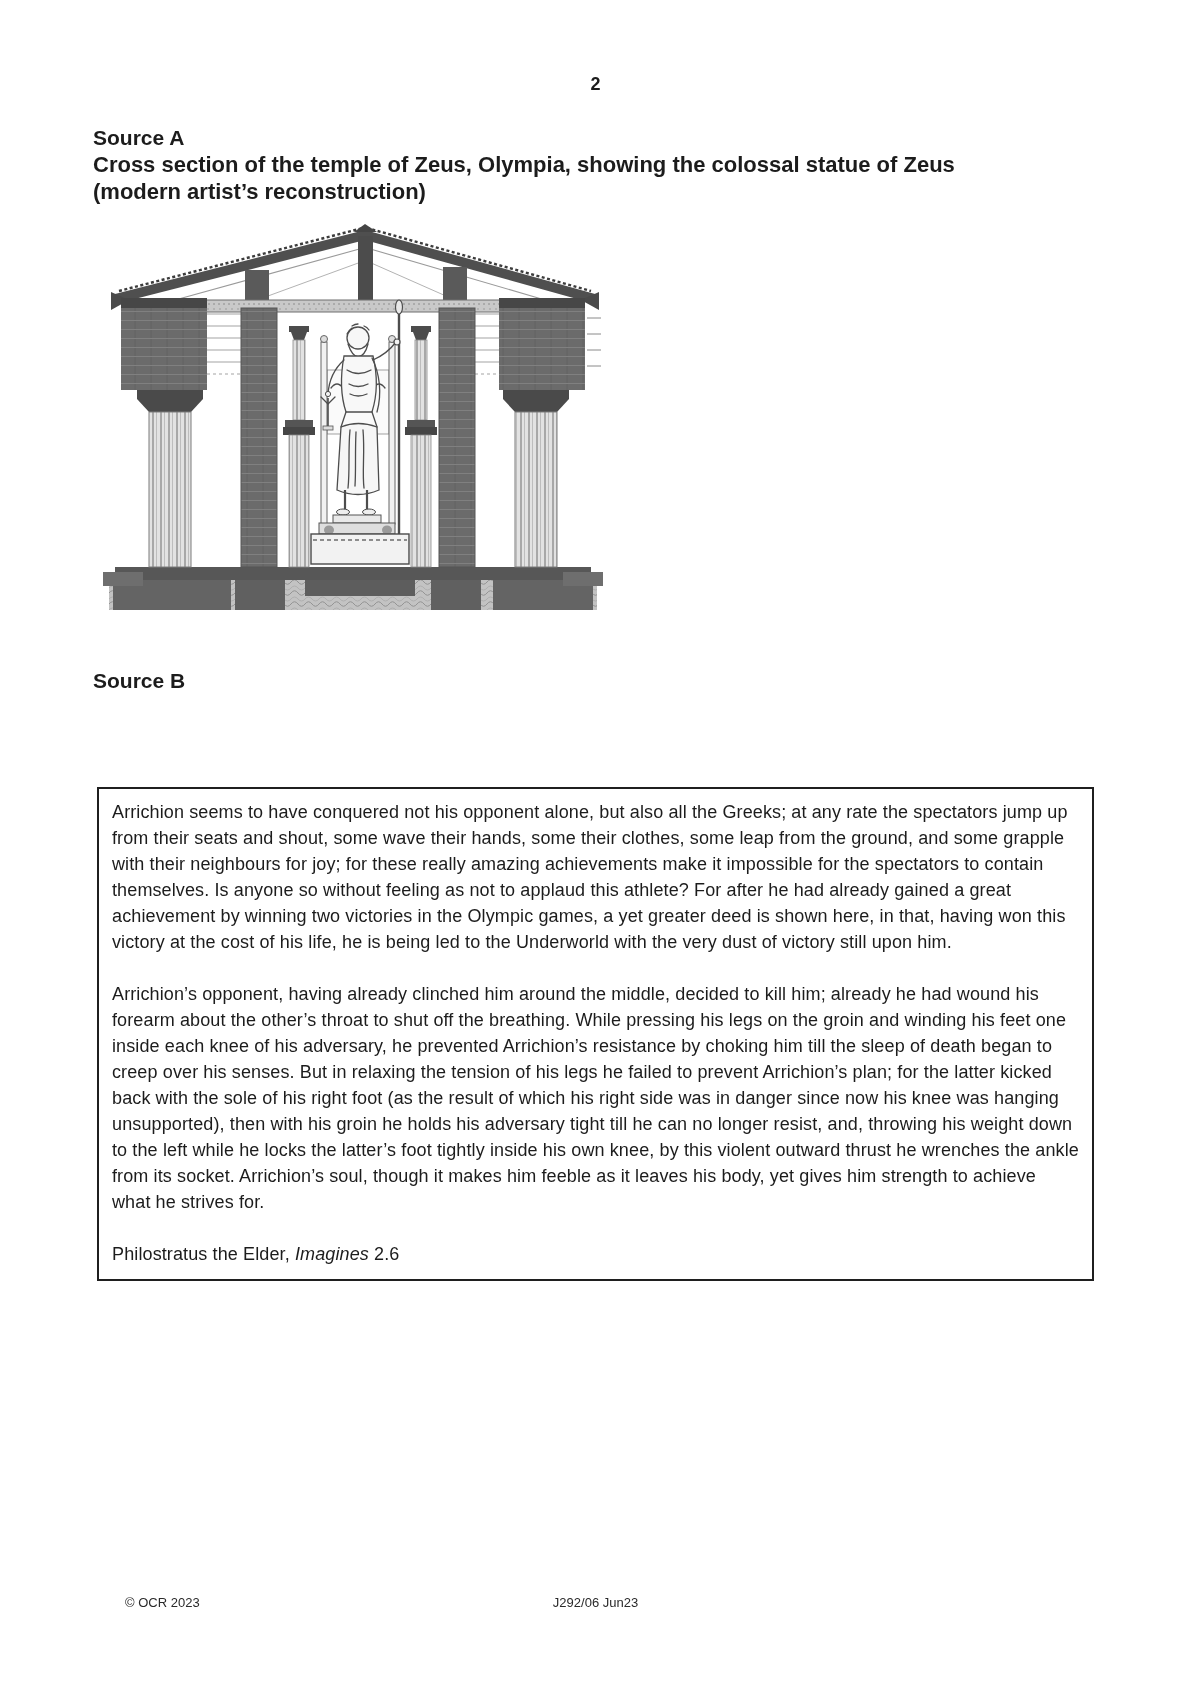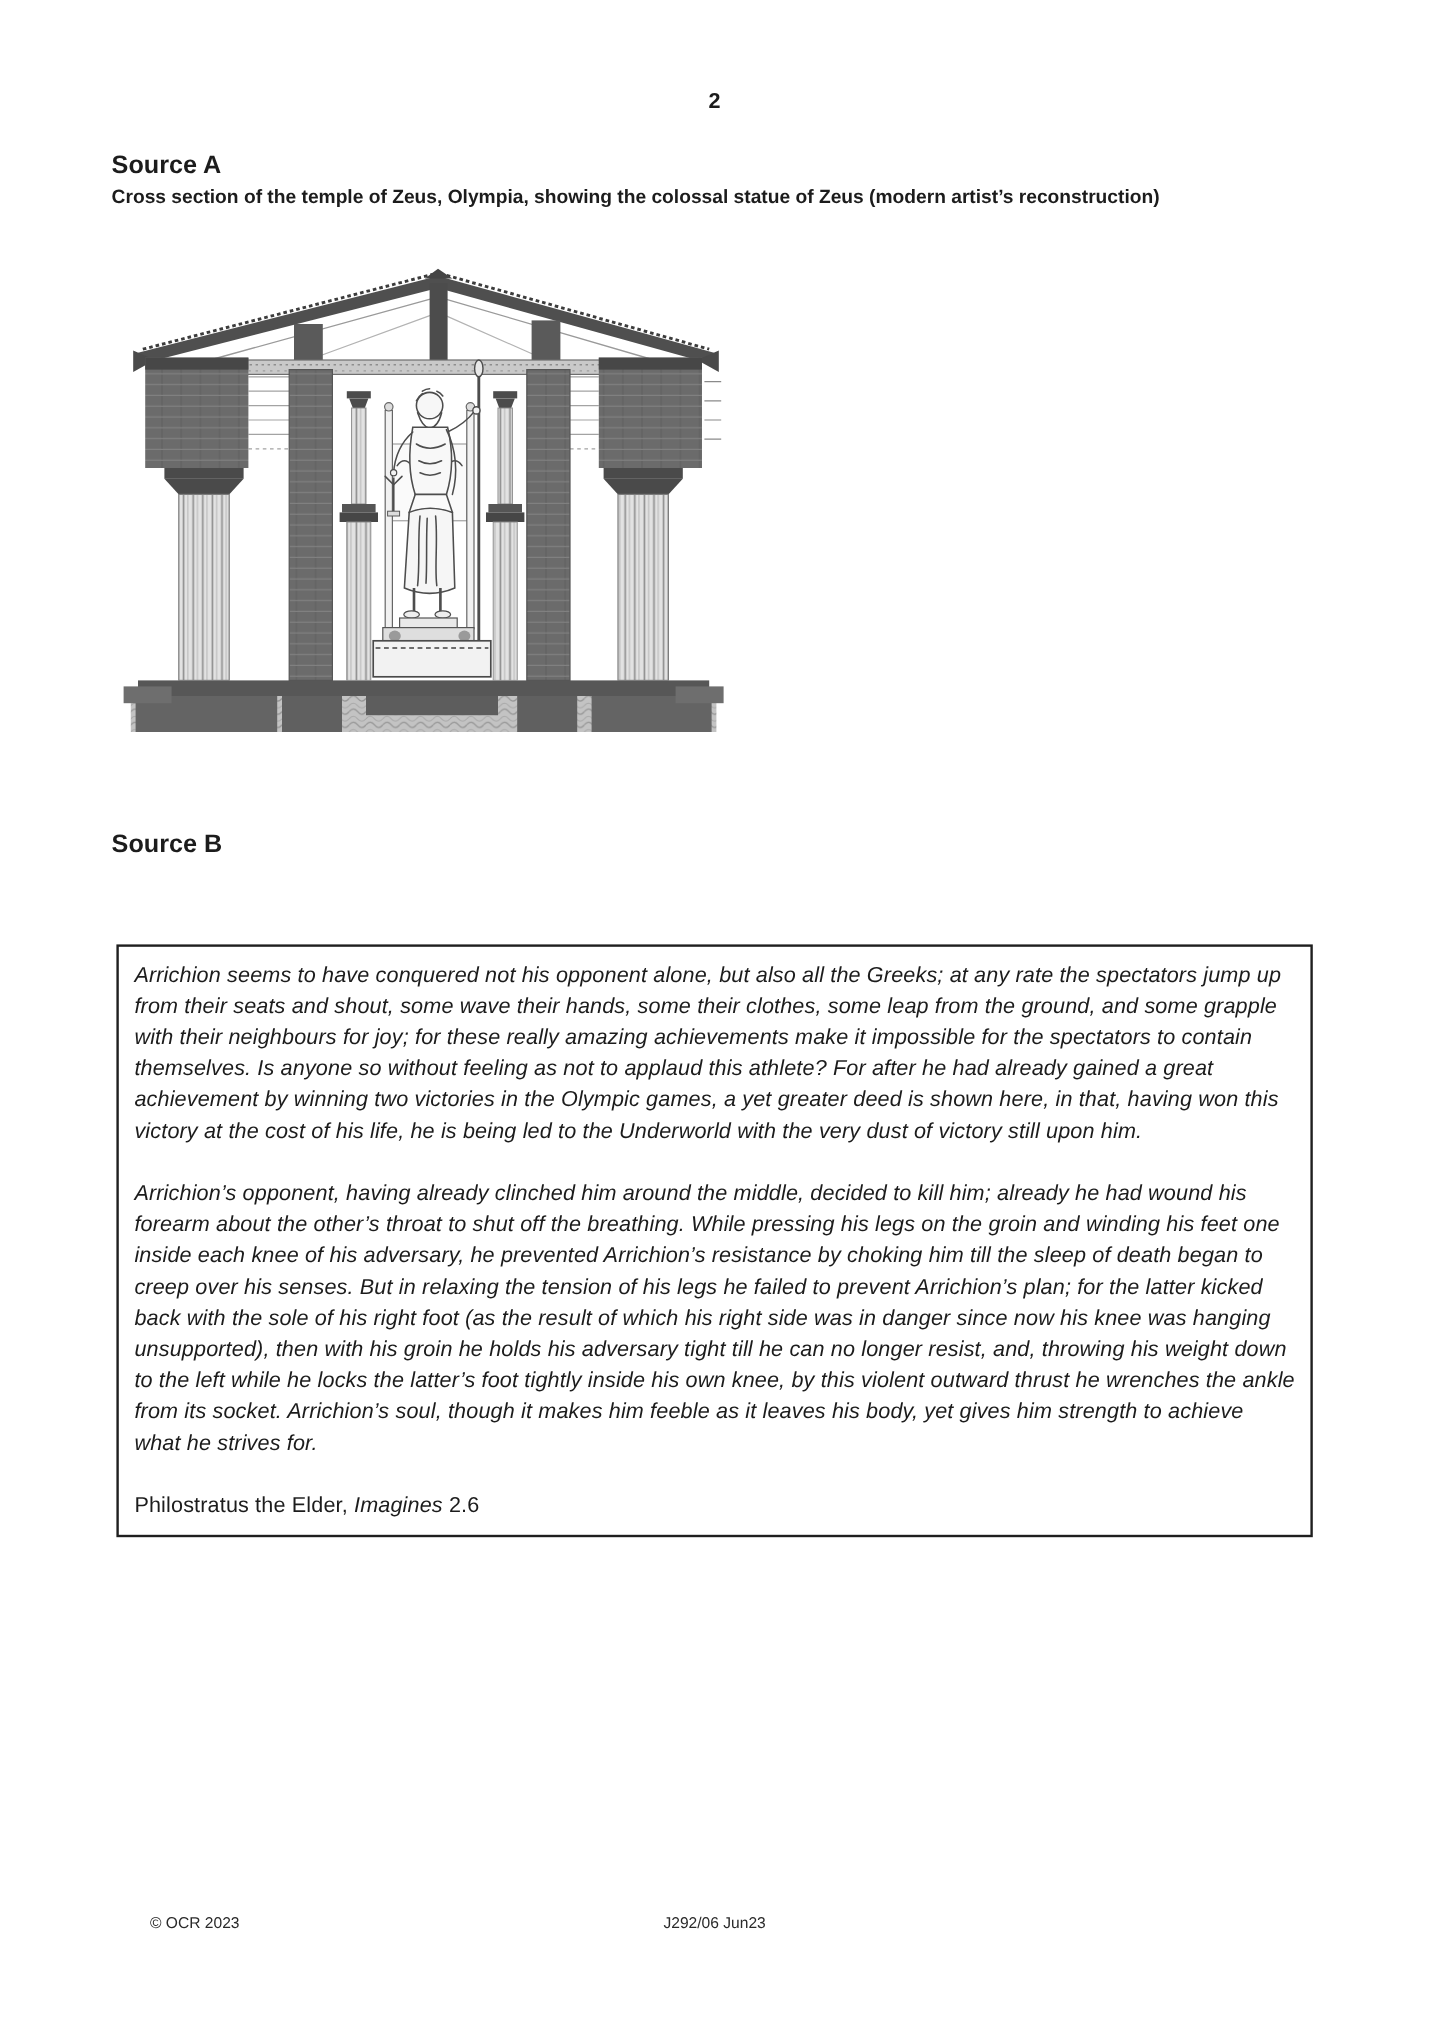--- a/index.html
+++ b/index.html
@@ -8,31 +8,31 @@
     width:1191px; height:1684px; position:relative;
     font-family:"Liberation Sans", sans-serif;
     color:#1c1c1c;
   }
   .page-number {
     position:absolute; top:74px; left:0; width:100%;
     text-align:center; font-size:18px; font-weight:bold;
   }
   .source-block { position:absolute; left:93px; }
   .source-label { font-size:21px; font-weight:bold; line-height:27px; }
-  .source-title { font-size:16px; font-weight:bold; line-height:27px; }
+  .source-title { font-size:22px; font-weight:bold; line-height:27px; }
   #source-a { top:124px; width:945px; }
-  #source-b { top:690px; width:940px; }
+  #source-b { top:667px; width:940px; }
   .figure-wrap { position:absolute; left:95px; top:222px; width:515px; height:392px; }
   .quote-box {
     position:absolute; left:97px; top:787px; width:997px;
     border:2px solid #1f1f1f;
     padding:10px 13px 12px 13px;
     font-size:18px; line-height:26px; letter-spacing:0.12px;
   }
-  .quote-box p { margin:0;font-style:italic; }
+  .quote-box p { margin:0; }
   .quote-box p + p { margin-top:26px; }
   .attribution { margin-top:26px; }
   .attribution .work { font-style:italic; }
   .footer-left {
     position:absolute; left:93px; top:1595px; font-size:13px; color:#2a2a2a;margin-left:32px;
   }
   .footer-center {
     position:absolute; left:0; top:1595px; width:100%;
     text-align:center; font-size:13px; color:#2a2a2a;
   }

